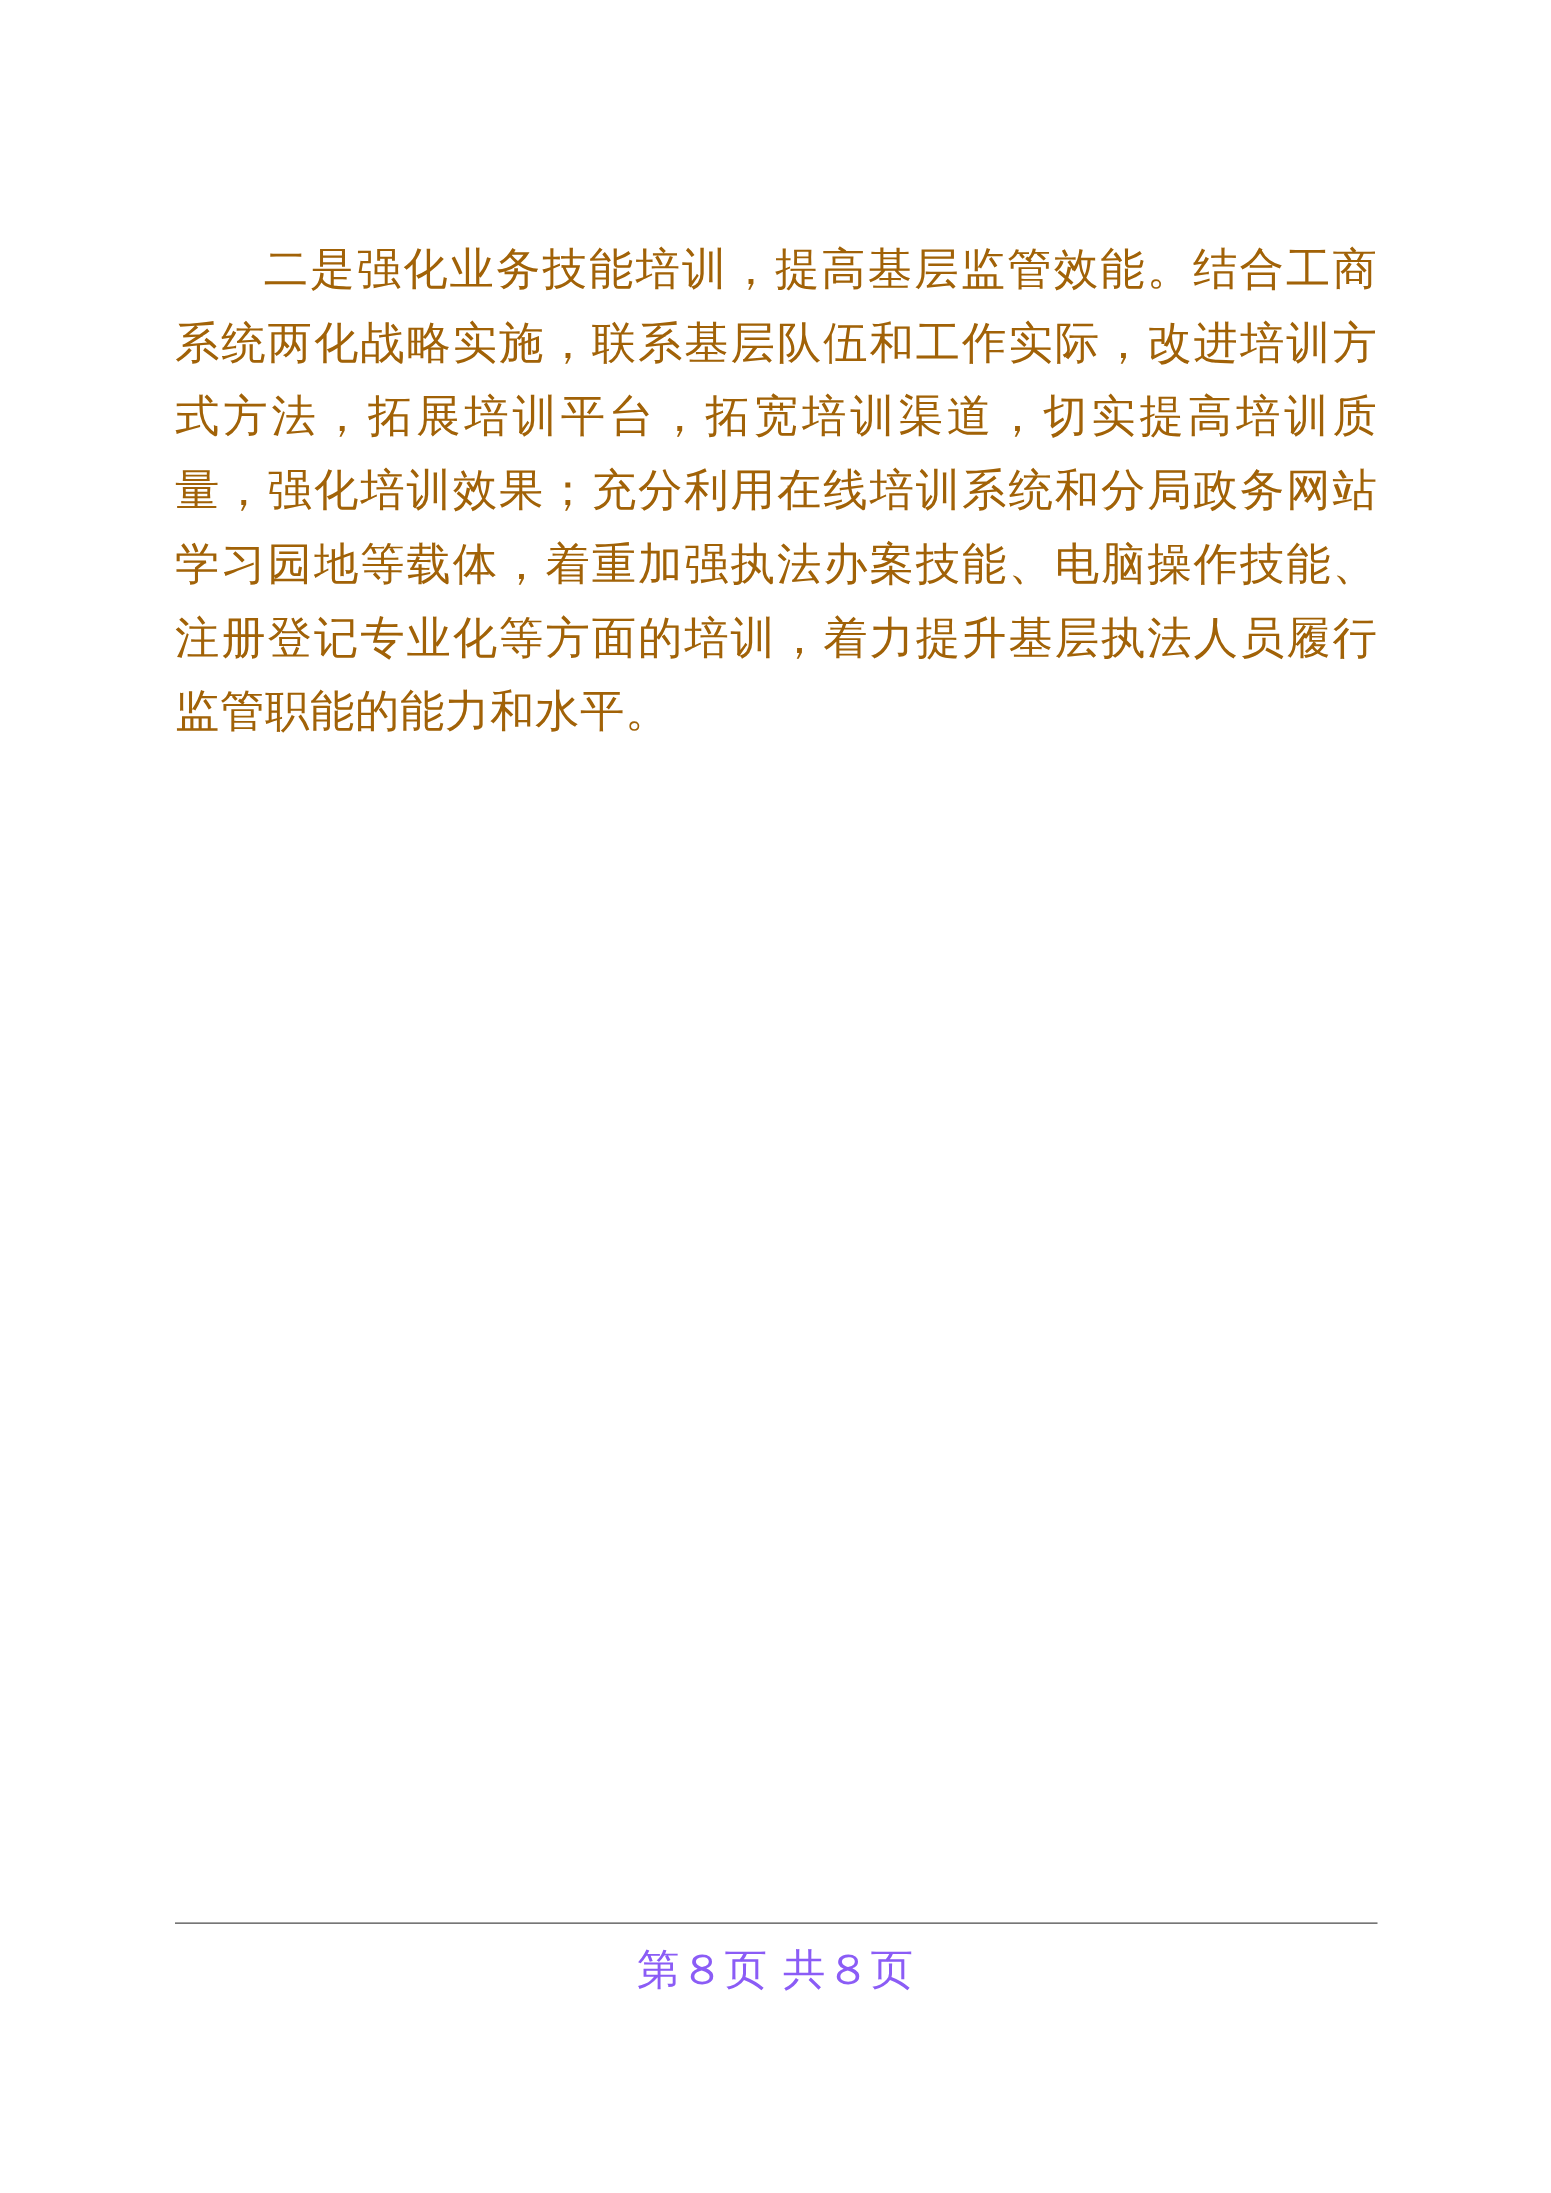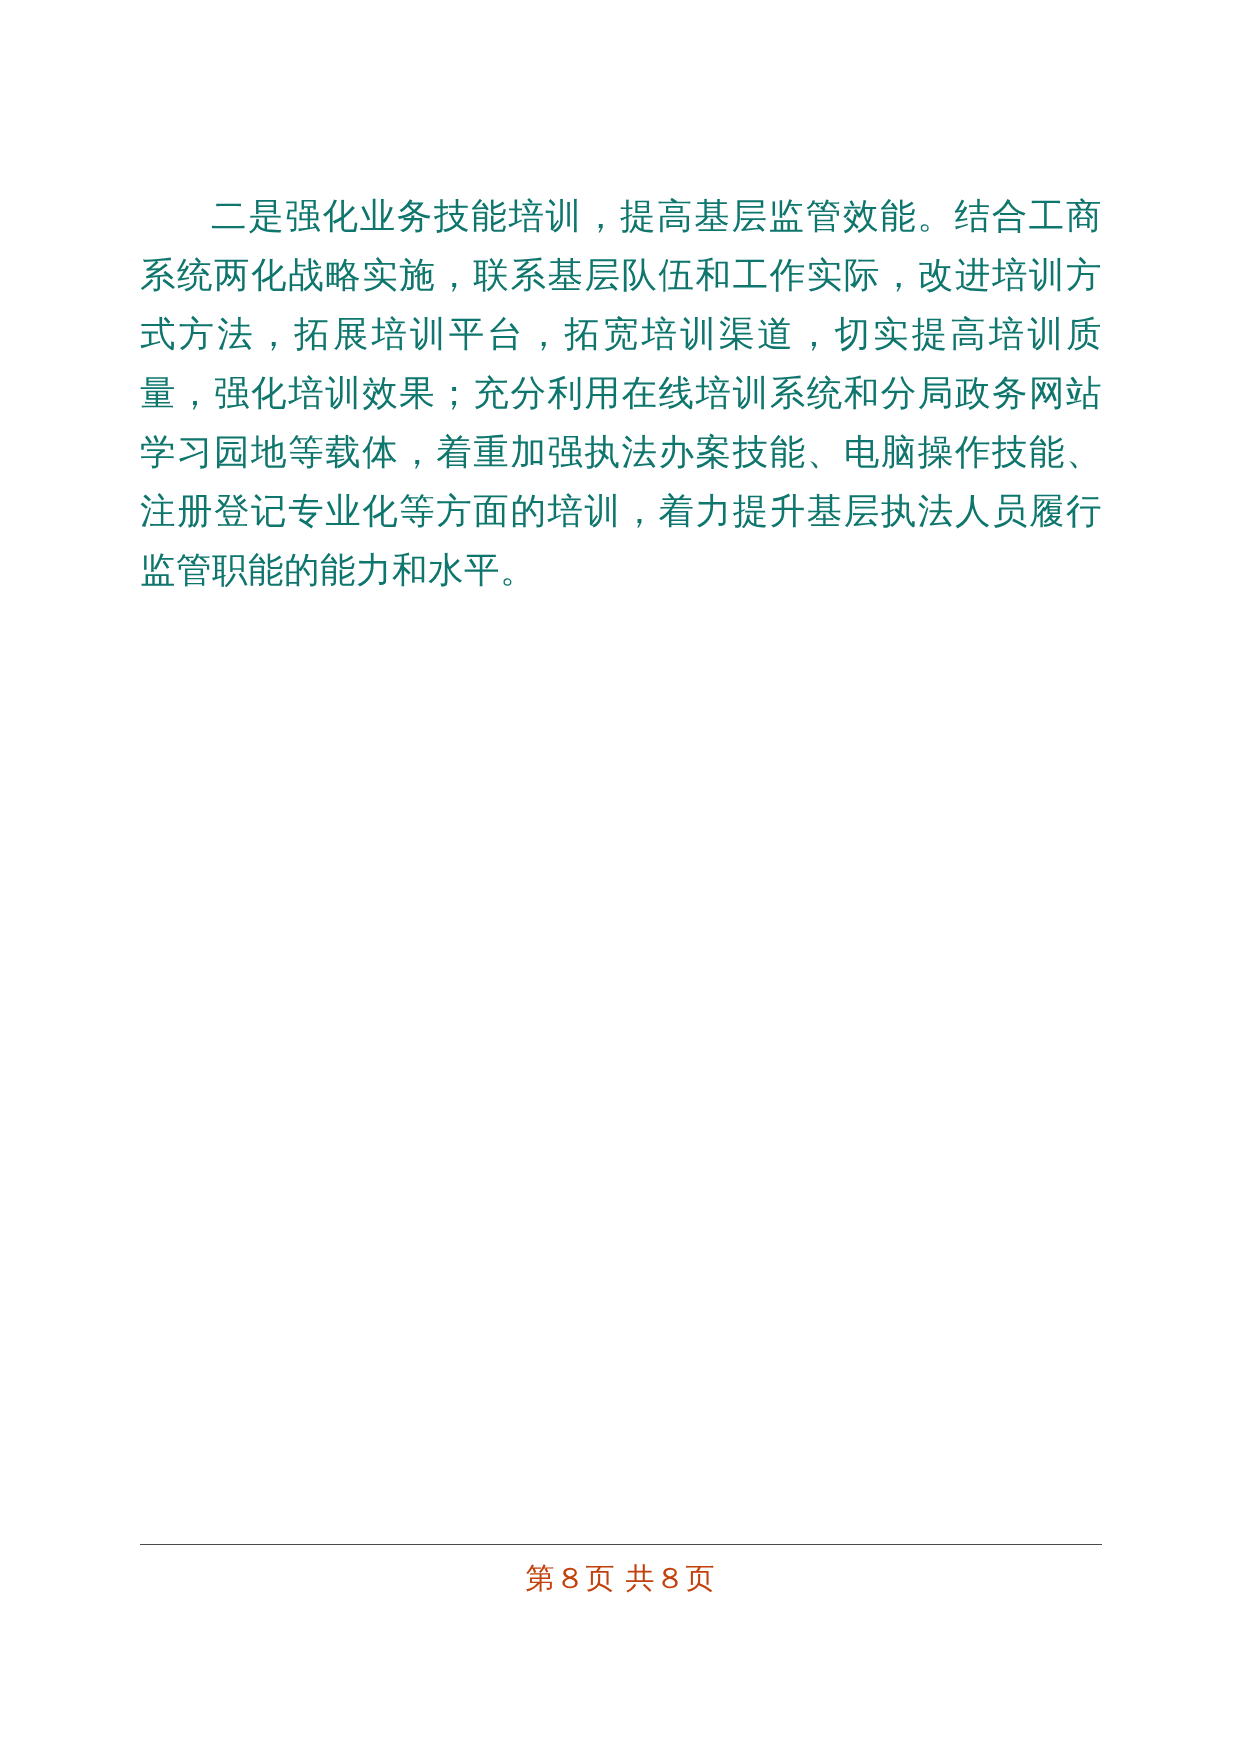--- a/index.html
+++ b/index.html
@@ -27,40 +27,40 @@
     width: 962px;
   }
   .para {
     margin: 0 0 4px 0;
     font-size: 35.5px;
     line-height: 59px;
     letter-spacing: 0.5px;
     text-align: justify;
     text-justify: inter-ideograph;
     text-indent: 2em;
-    color: #0f766e;
+    color: #a16207;
     font-weight: 400;
   }
   .footer {
     position: absolute;
     left: 0;
     right: 0;
     bottom: 155px;
     text-align: center;
   }
   .footer-rule {
     width: 962px;
     margin: 0 auto 14px auto;
     height: 1px;
     background: #4a4a4a;
   }
   .footer-text {
-    font-size: 29px;
+    font-size: 34px;
     letter-spacing: 1px;
-    color: #c2410c;
+    color: #8b5cf6;
     font-family: "DejaVu Serif", "Liberation Serif", serif;
   }
 </style>
 </head>
 <body>
 
 <div class="page">
 
   <div class="content">
     <p class="para">二是强化业务技能培训，提高基层监管效能。结合工商系统两化战略实施，联系基层队伍和工作实际，改进培训方式方法，拓展培训平台，拓宽培训渠道，切实提高培训质量，强化培训效果；充分利用在线培训系统和分局政务网站学习园地等载体，着重加强执法办案技能、电脑操作技能、注册登记专业化等方面的培训，着力提升基层执法人员履行监管职能的能力和水平。</p>

